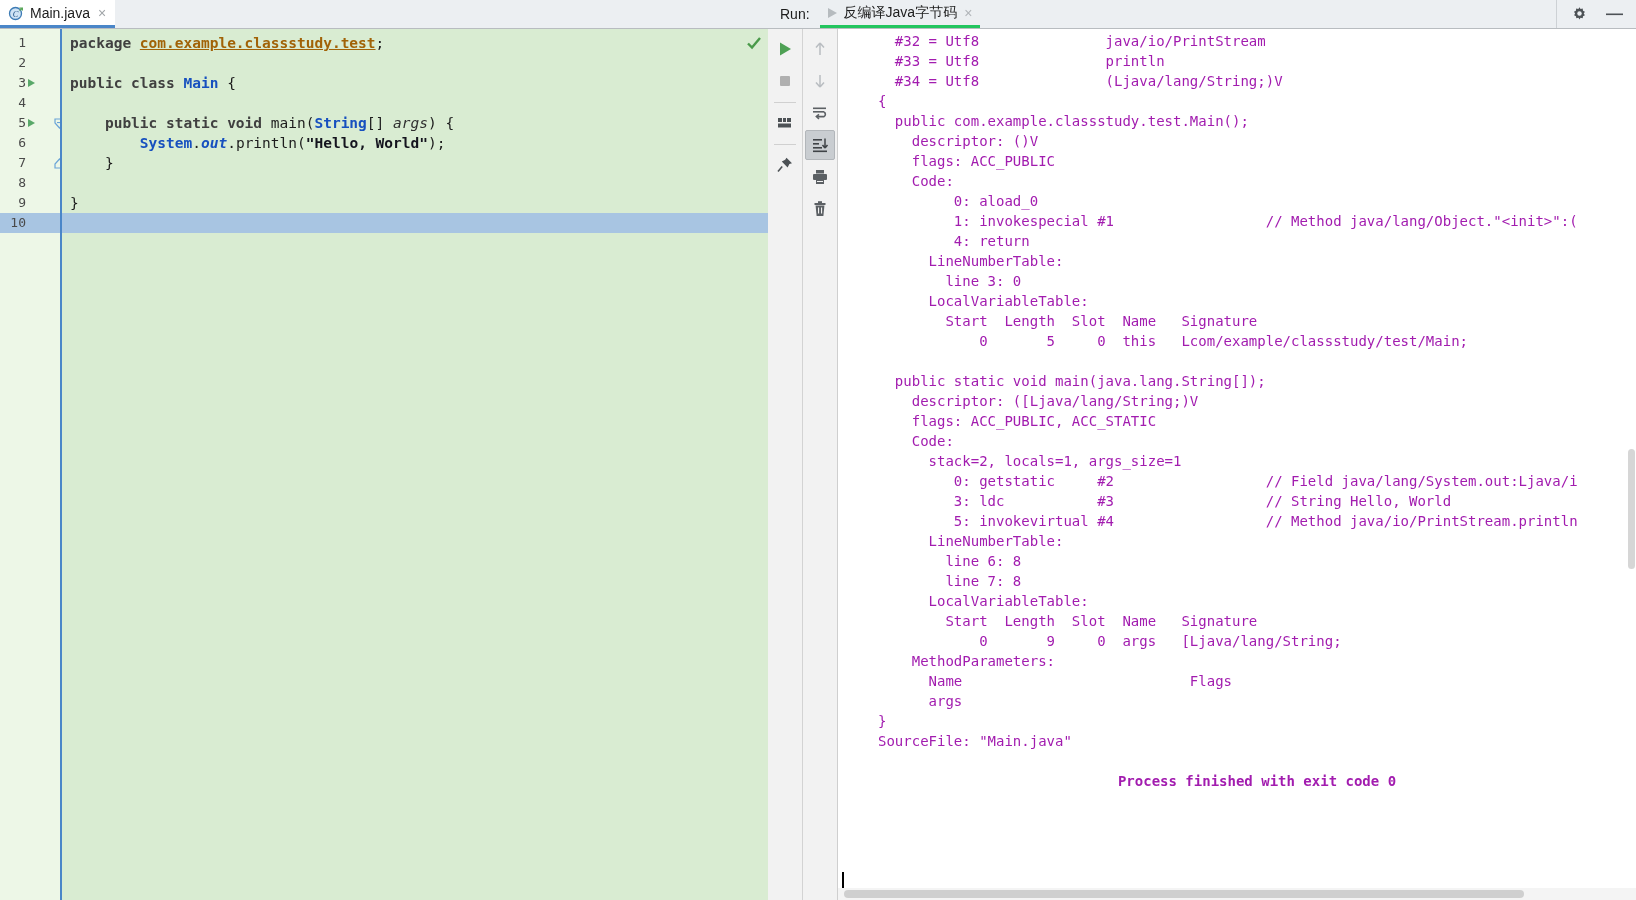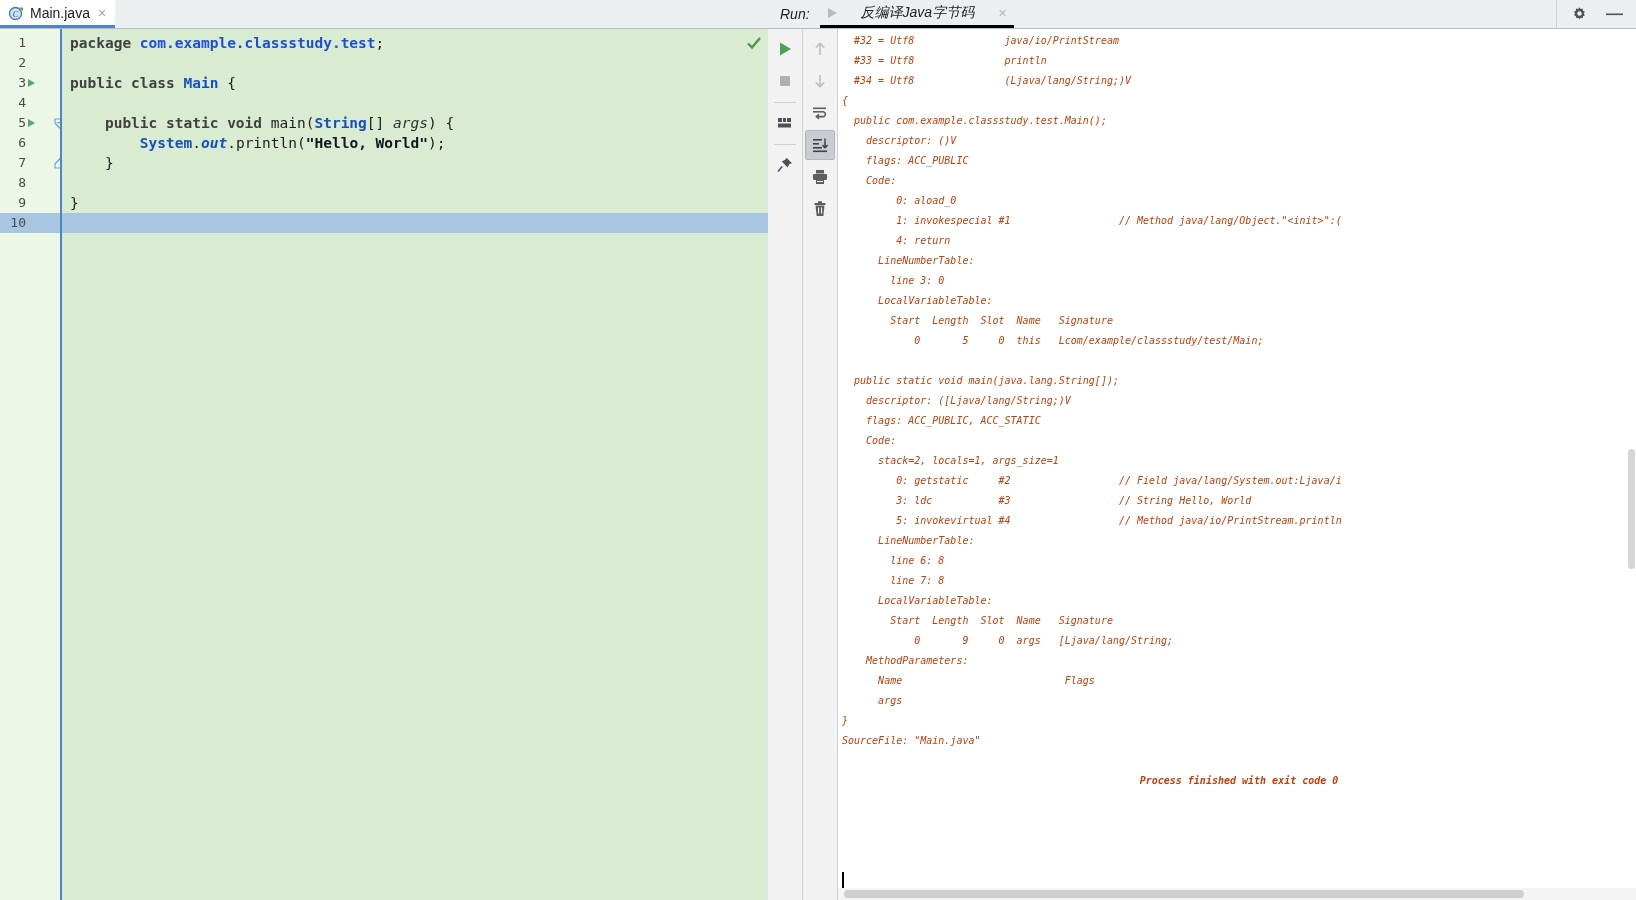--- a/index.html
+++ b/index.html
@@ -117,21 +117,21 @@
     font-size: 14.5px;
     color: #1d1d1d;
     padding-left: 8px;
   }
   .gutter-line.current, .code-line.current {
     background: #a8c5e2;
   }
   .gutter-line.current { background: #a8c5e2; }
   .kw { color: #404040; font-weight: bold; }
   .typ { color: #1750bf; font-weight: bold; }
-  .pkg { color: #1d4ed8; font-weight: bold; }
+  .pkg { color: #a16207; font-weight: bold; text-decoration: underline; }
   .str { color: #14141e; font-weight: bold; }
   .fld { color: #1750bf; font-weight: bold; font-style: italic; }
   .fld2 { color: #2f2f2f; font-style: italic; }
   .pln { color: #1d1d1d; }
   .check-mark {
     position: absolute;
     right: 6px;
     top: 6px;
     color: #4a9a4a;
     font-size: 15px;
@@ -139,44 +139,43 @@
   }
 
   
   .run-pane {
     position: relative;
     width: 868px;
     height: 900px;
     background: #f2f2f2;
     display: flex;
     flex-direction: column;
-    font-style: italic;
   }
   .run-header {
     height: 29px;
     flex: 0 0 29px;
     background: #eceff2;
     border-bottom: 1px solid #b8bcc0;
     display: flex;
     align-items: center;
   }
   .run-label {
     font-size: 14px;
     color: #1c1c1c;
     padding: 0 10px 0 12px;
   }
   .run-tab {
     display: flex;
     align-items: center;
-    gap: 24px;
+    gap: 7px;
     padding: 0 8px;
     height: 100%;
     font-size: 14px;
     color: #1c1c1c;
-    border-bottom: 3px solid #000000;
+    border-bottom: 3px solid #22c55e;
     background: #eceff2;
   }
   .run-tab-play {
     width: 0; height: 0;
     border-left: 9px solid #b6bbbf;
     border-top: 5px solid transparent;
     border-bottom: 5px solid transparent;
   }
   .run-tab-close { color: #b0b4b8; font-size: 14px; }
   .header-spacer { flex: 1 1 auto; }
@@ -229,23 +228,24 @@
     flex: 1 1 auto;
     background: #ffffff;
     overflow: hidden;
     padding-top: 2px;
   }
   .con-line {
     height: 20px;
     line-height: 20px;
     white-space: pre;
     font-family: "DejaVu Sans Mono", monospace;
-    font-size: 10px;
-    color: #c2410c;
+    font-size: 14px;
+    color: #a21caf;
     padding-left: 4px;
+    margin-left: 36px;
   }
   .con-line.bold { font-weight: bold; text-align: center; }
   .con-caret {
     position: absolute;
     left: 4px;
     bottom: 12px;
     width: 2px;
     height: 16px;
     background: #000;
   }

